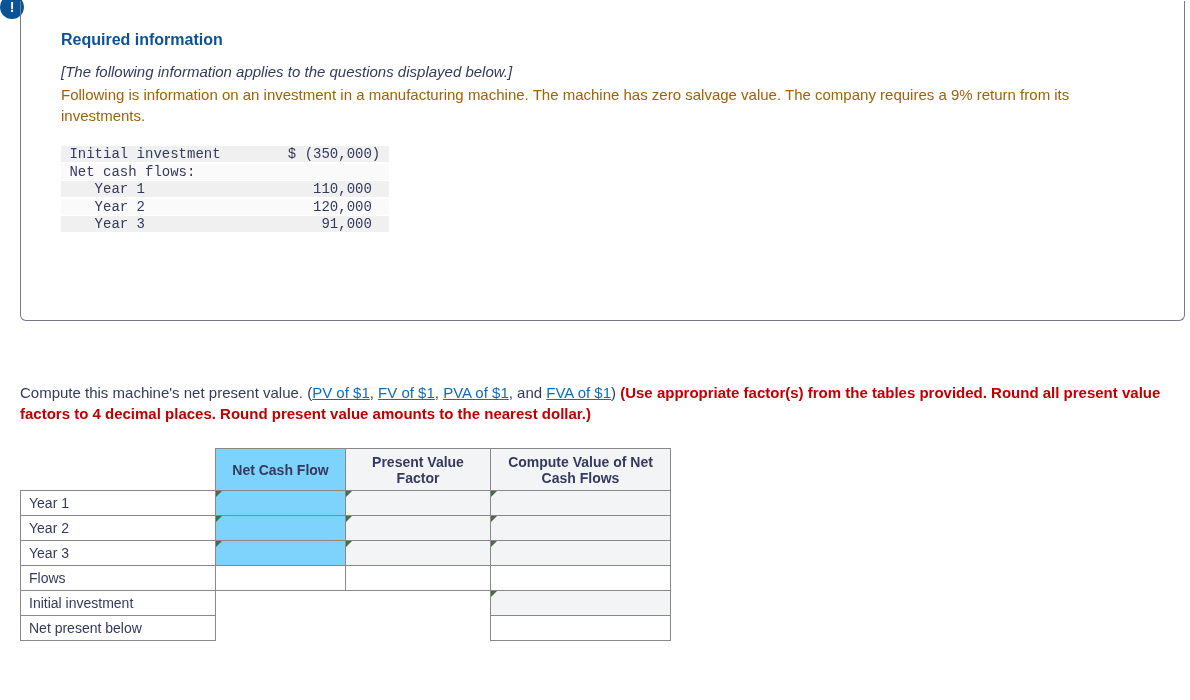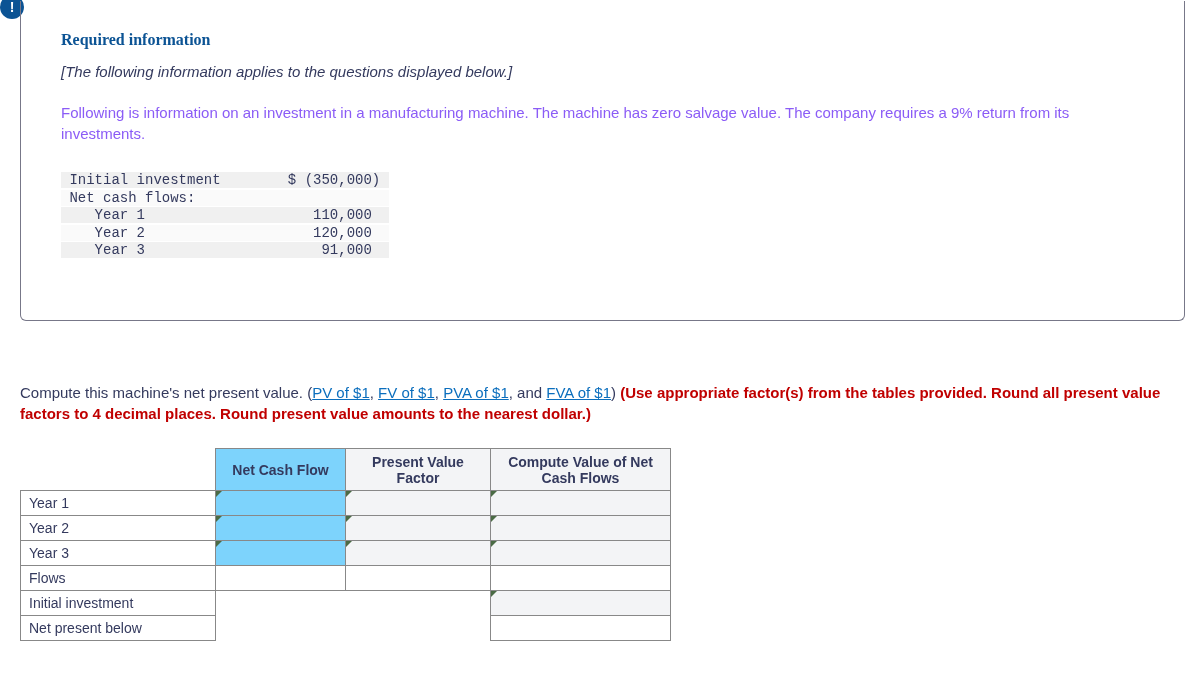--- a/index.html
+++ b/index.html
@@ -41,33 +41,32 @@
     border-top: none;
     border-radius: 0 0 6px 6px;
     padding: 30px 40px 20px 40px;
     height: 320px;
   }
   .req-heading {
     color: #0b5394;
     font-weight: bold;
     font-size: 16px;
     margin-bottom: 14px;
-    font-family: Liberation Serif, serif;
   }
   .italic-note {
     font-style: italic;
     color: #343a5e;
-    margin-bottom: 22px;
+    margin-bottom: 4px;
     font-size: 15px;
   }
   .desc {
-    color: #8b5cf6;
+    color: #a16207;
     font-size: 15px;
     line-height: 1.4;
-    margin-bottom: 28px;
+    margin-bottom: 20px;
   }
   .mono-table {
     font-family: "Courier New", monospace;
     font-size: 14px;
     white-space: pre;
     line-height: 1.25;
   }
   .mono-row-a { background: #fafafa; }
   .mono-row-b { background: #f0f0f0; }
   .instruction {

